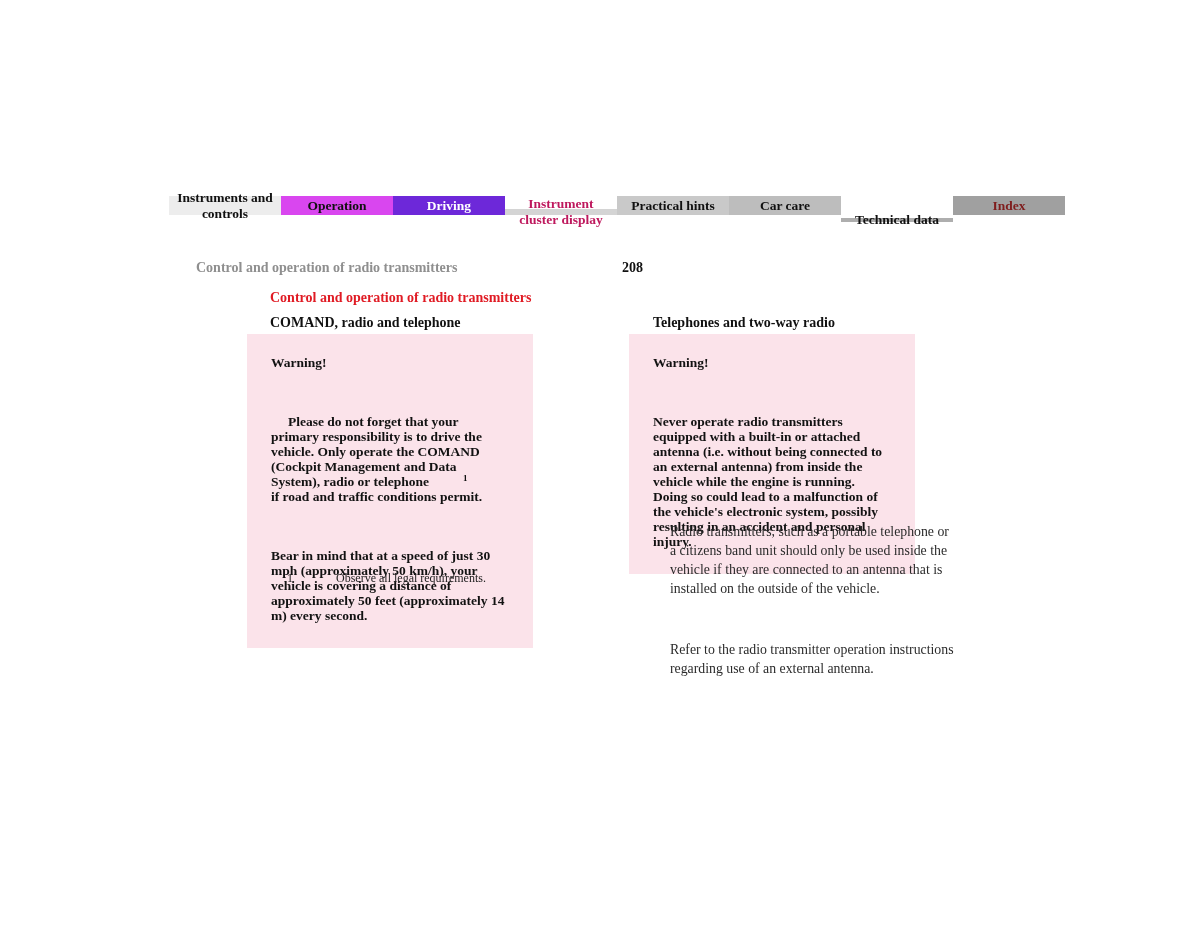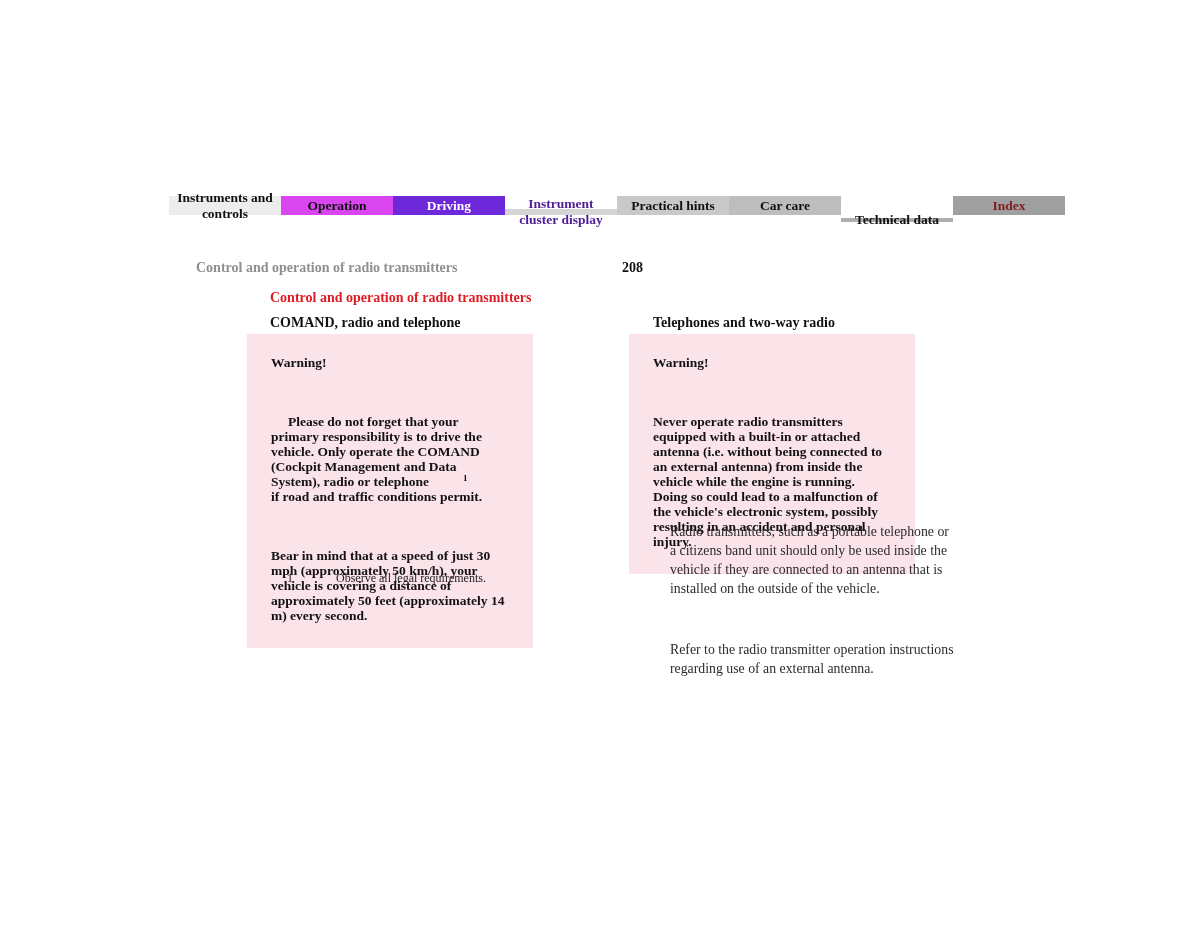--- a/index.html
+++ b/index.html
@@ -105,21 +105,21 @@
   .body-copy p { margin-bottom: 8px; }
   .body-copy p:last-child { margin-bottom: 0; }
 </style>
 </head>
 <body>
 
 <nav class="tabbar">
   <div class="tab" style="background: rgb(237, 237, 237); color: rgb(17, 17, 17);">Instruments and controls</div>
   <div class="tab" style="background: #d946ef; color: rgb(17, 17, 17);">Operation</div>
   <div class="tab" style="background: #6d28d9; color: rgb(255, 255, 255);">Driving</div>
-  <div class="tab" style="background: rgb(212, 212, 212); color: #4c1d95; margin-top: 13px;">Instrument cluster display</div>
+  <div class="tab" style="background: rgb(212, 212, 212); color: #be185d; margin-top: 13px;">Instrument cluster display</div>
   <div class="tab" style="background: rgb(201, 201, 201); color: rgb(17, 17, 17);">Practical hints</div>
   <div class="tab" style="background: rgb(189, 189, 189); color: rgb(17, 17, 17);">Car care</div>
   <div class="tab" style="background: rgb(174, 174, 174); color: rgb(17, 17, 17); margin-top: 22px;">Technical data</div>
   <div class="tab" style="background: rgb(160, 160, 160); color: #7f1d1d;">Index</div>
 </nav>
 
 <div class="breadcrumb" style="color: rgb(143, 143, 143);">Control and operation of radio transmitters</div>
 <div class="page-number">208</div>
 
 <h1 class="section-title" style="color: rgb(224, 27, 36);">Control and operation of radio transmitters</h1>

